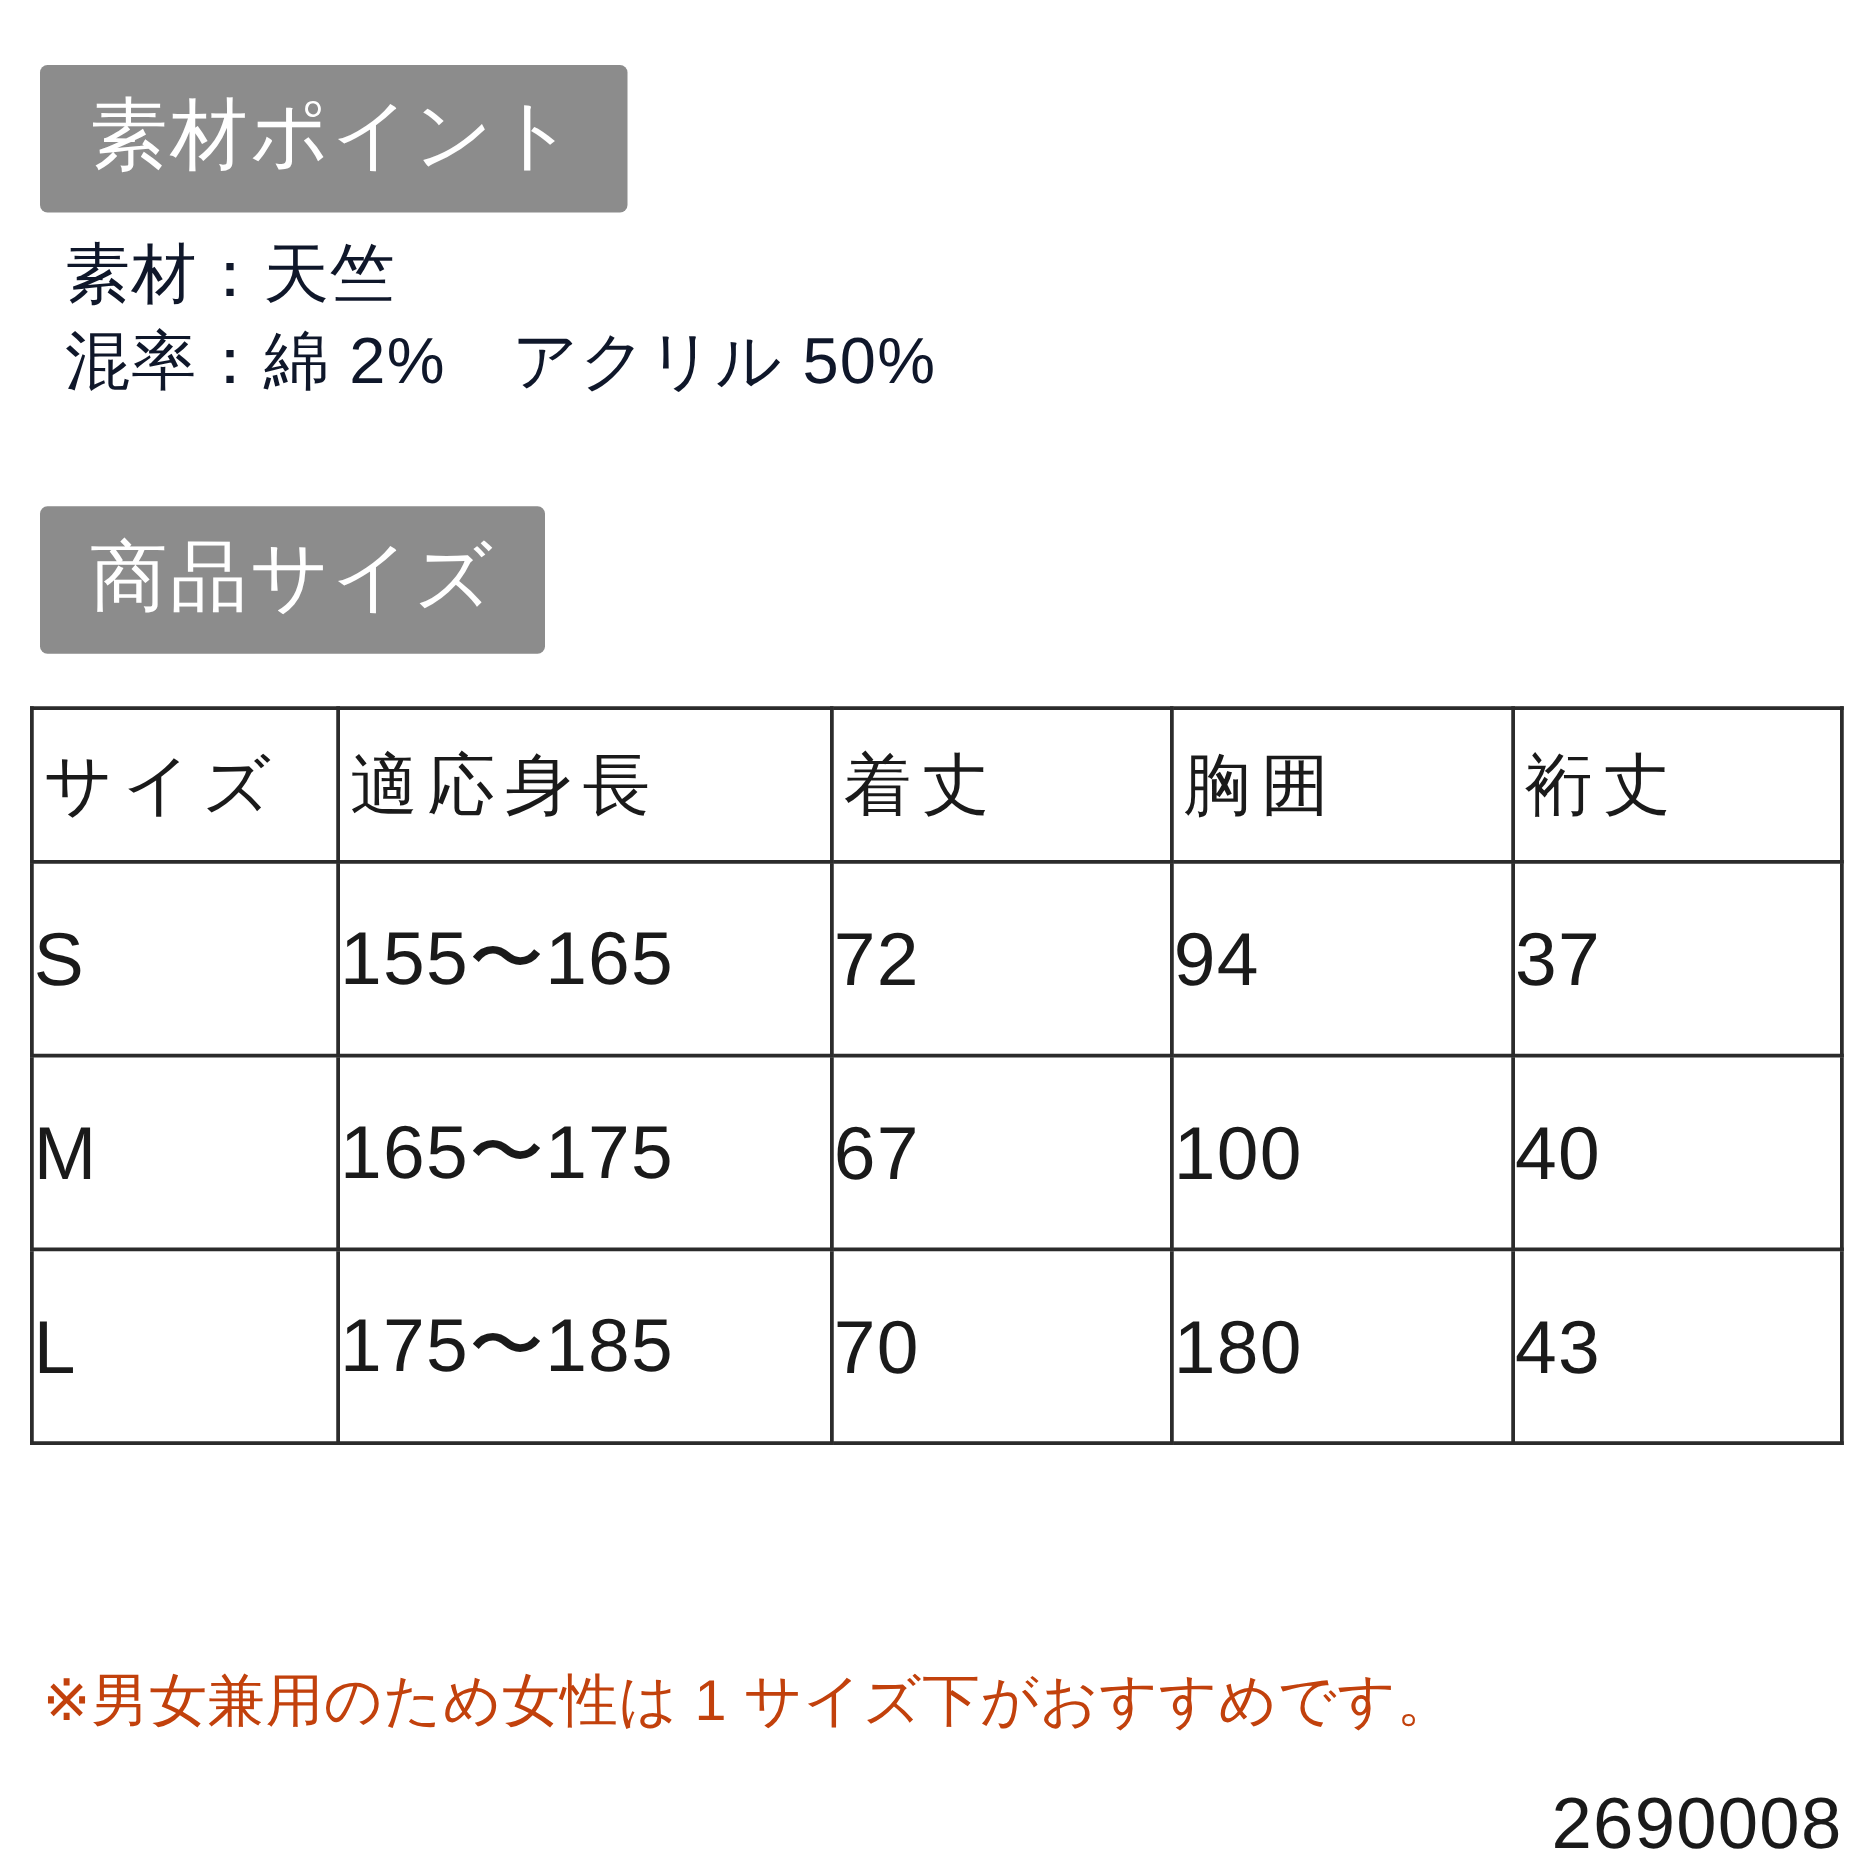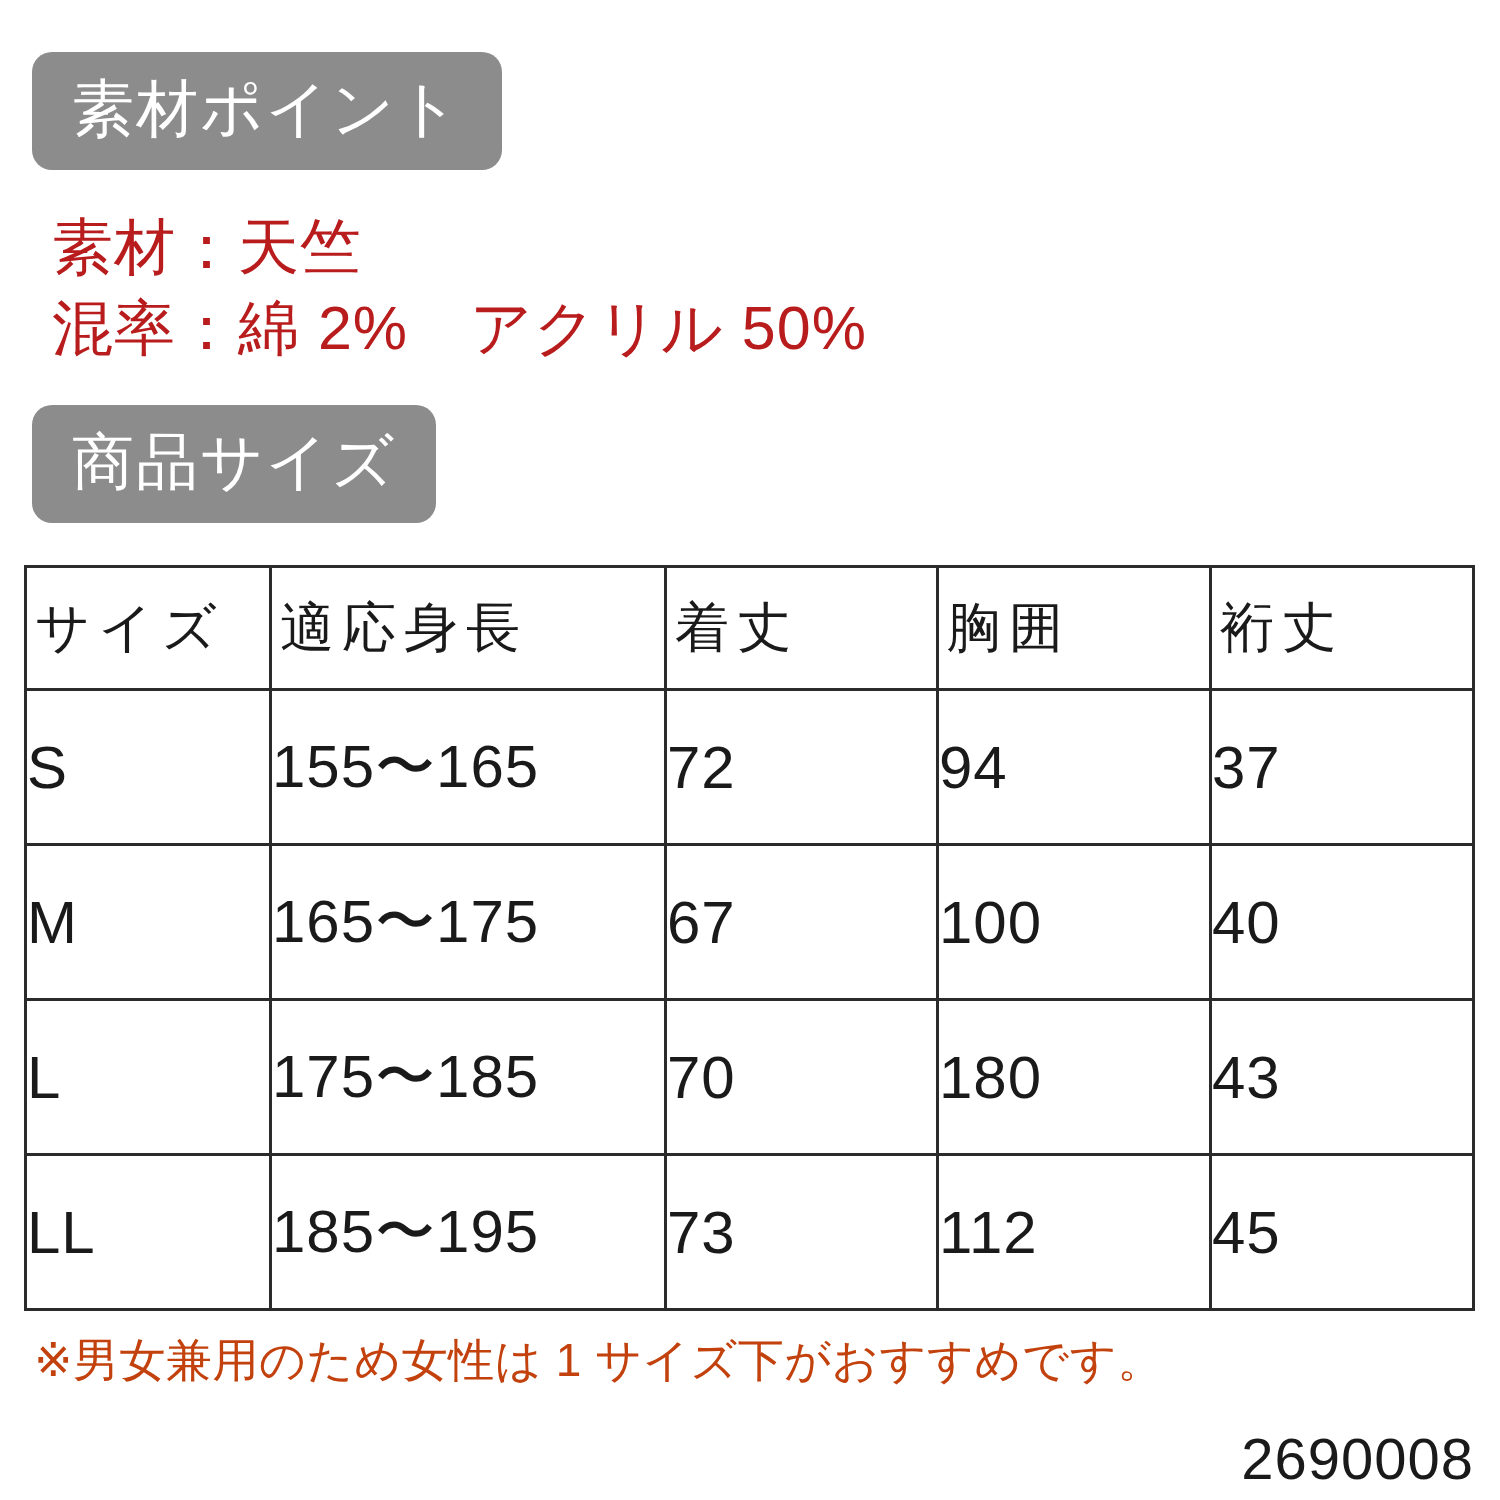--- a/index.html
+++ b/index.html
@@ -22,39 +22,39 @@
     height: 1500px;
     box-sizing: border-box;
     padding: 0 28px;
   }
 
   
   .pill {
     display: inline-block;
     background: #8c8c8c;
     color: #ffffff;
-    border-radius: 20px;
+    border-radius: 6px;
     font-size: 62px;
     line-height: 1;
     padding: 26px 40px 30px 40px;
     letter-spacing: 2px;
     font-weight: 400;
   }
   #material-pill-wrap { position: absolute; left: 32px; top: 52px; }
   #size-pill-wrap { position: absolute; left: 32px; top: 405px; }
 
   
   .material-lines {
     position: absolute;
     left: 52px;
-    top: 207px;
-    font-size: 61px;
+    top: 186px;
+    font-size: 52px;
     line-height: 1.32;
     letter-spacing: 1px;
-    color: #b91c1c;
+    color: #0f172a;
   }
   .material-lines div { white-space: pre; }
 
   
   .table-note {
     position: absolute;
     right: 34px;
     top: 495px;
     font-size: 38px;
     letter-spacing: 0.5px;
@@ -165,27 +165,20 @@
         <td>100</td>
         <td>40</td>
       </tr>
       <tr>
         <td>L</td>
         <td>175〜185</td>
         <td>70</td>
         <td>180</td>
         <td>43</td>
       </tr>
-      <tr>
-        <td>LL</td>
-        <td>185〜195</td>
-        <td>73</td>
-        <td>112</td>
-        <td>45</td>
-      </tr>
     </tbody>
   </table>
 
   <div class="footnote">※男女兼用のため女性は 1 サイズ下がおすすめです。</div>
 
   <div class="product-code">2690008</div>
 
 </div>
 
 </body></html>

